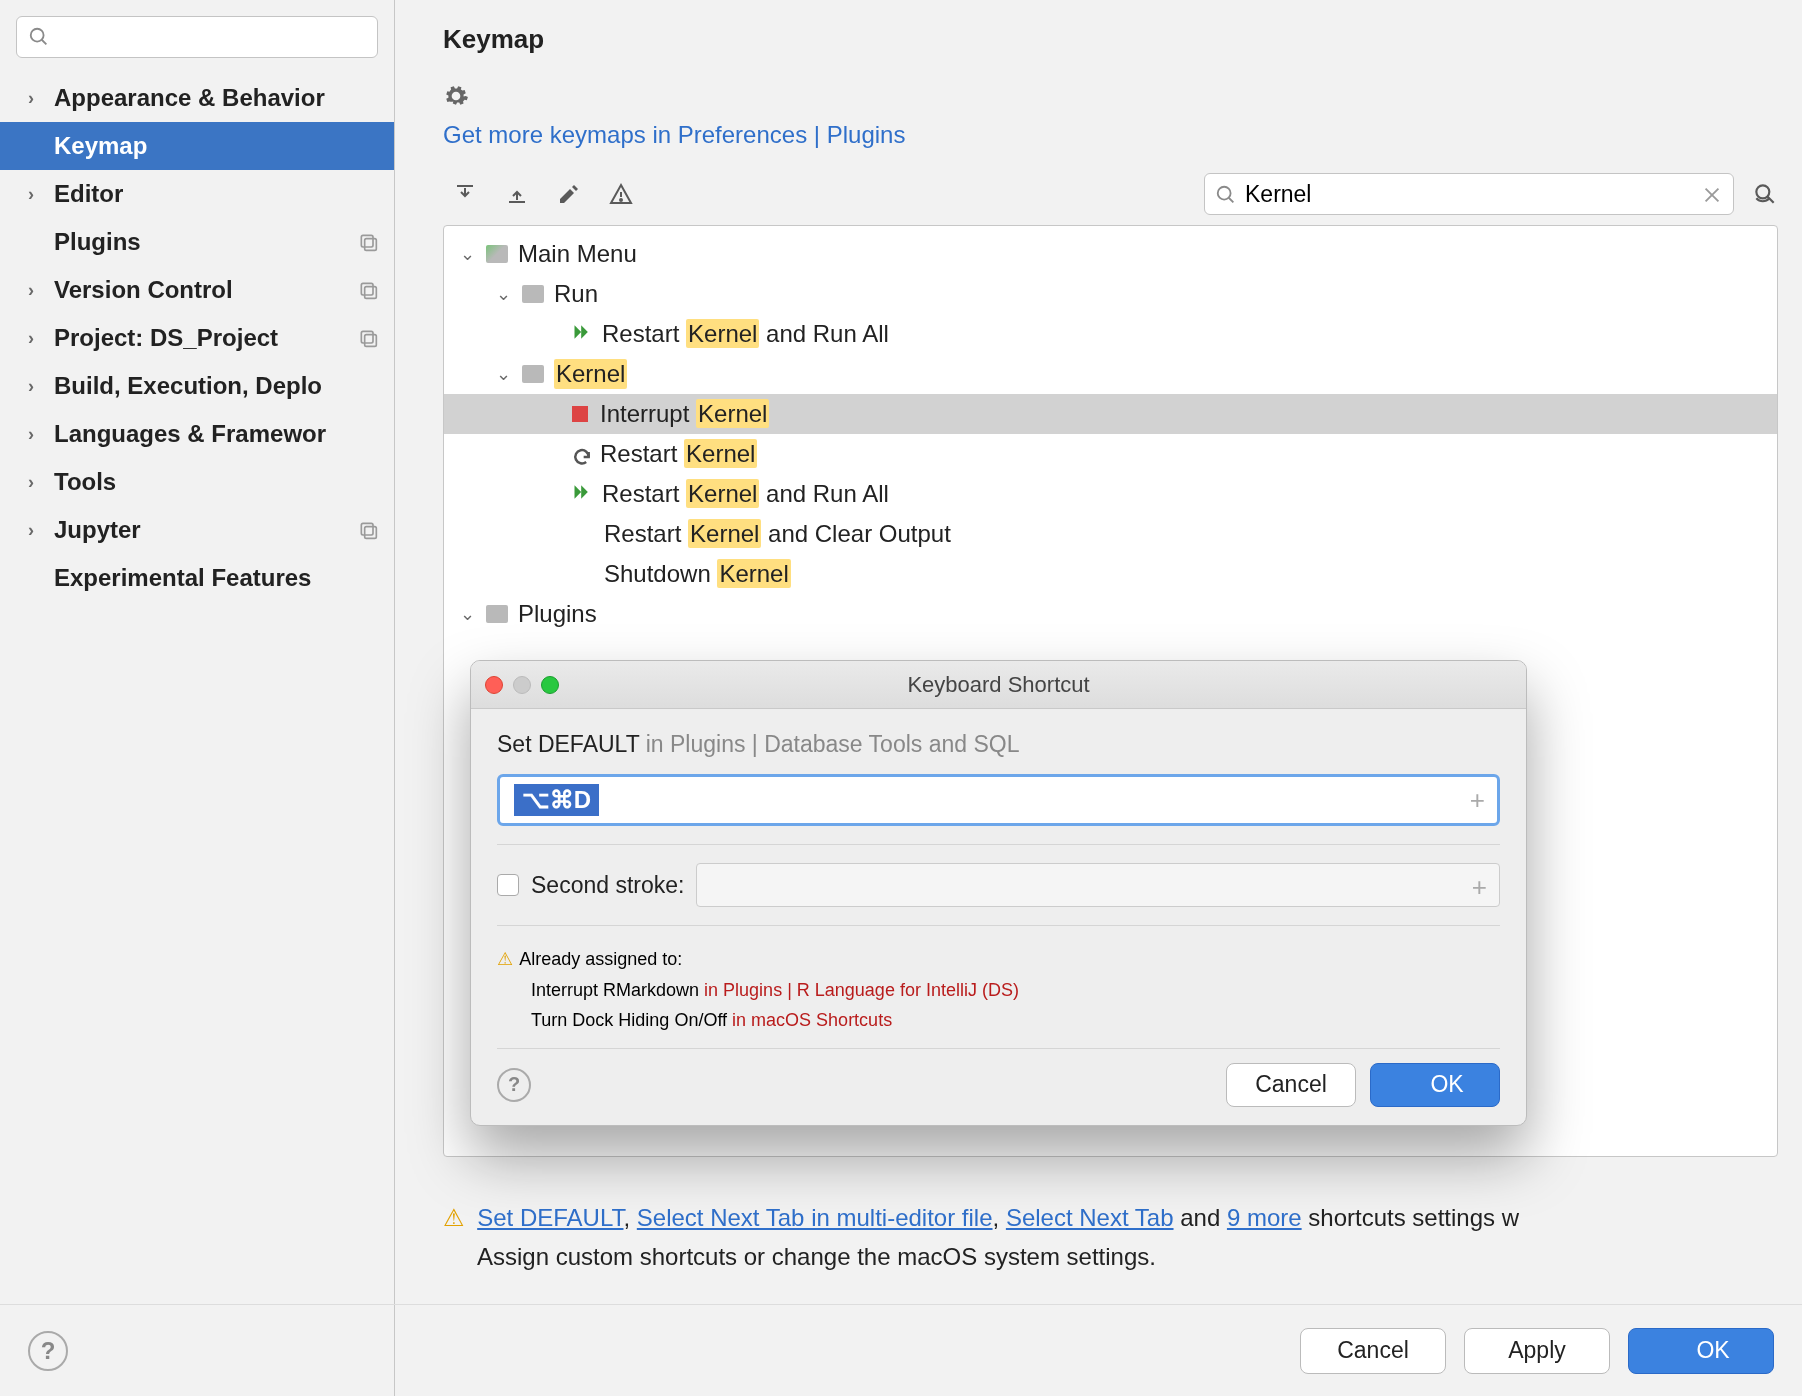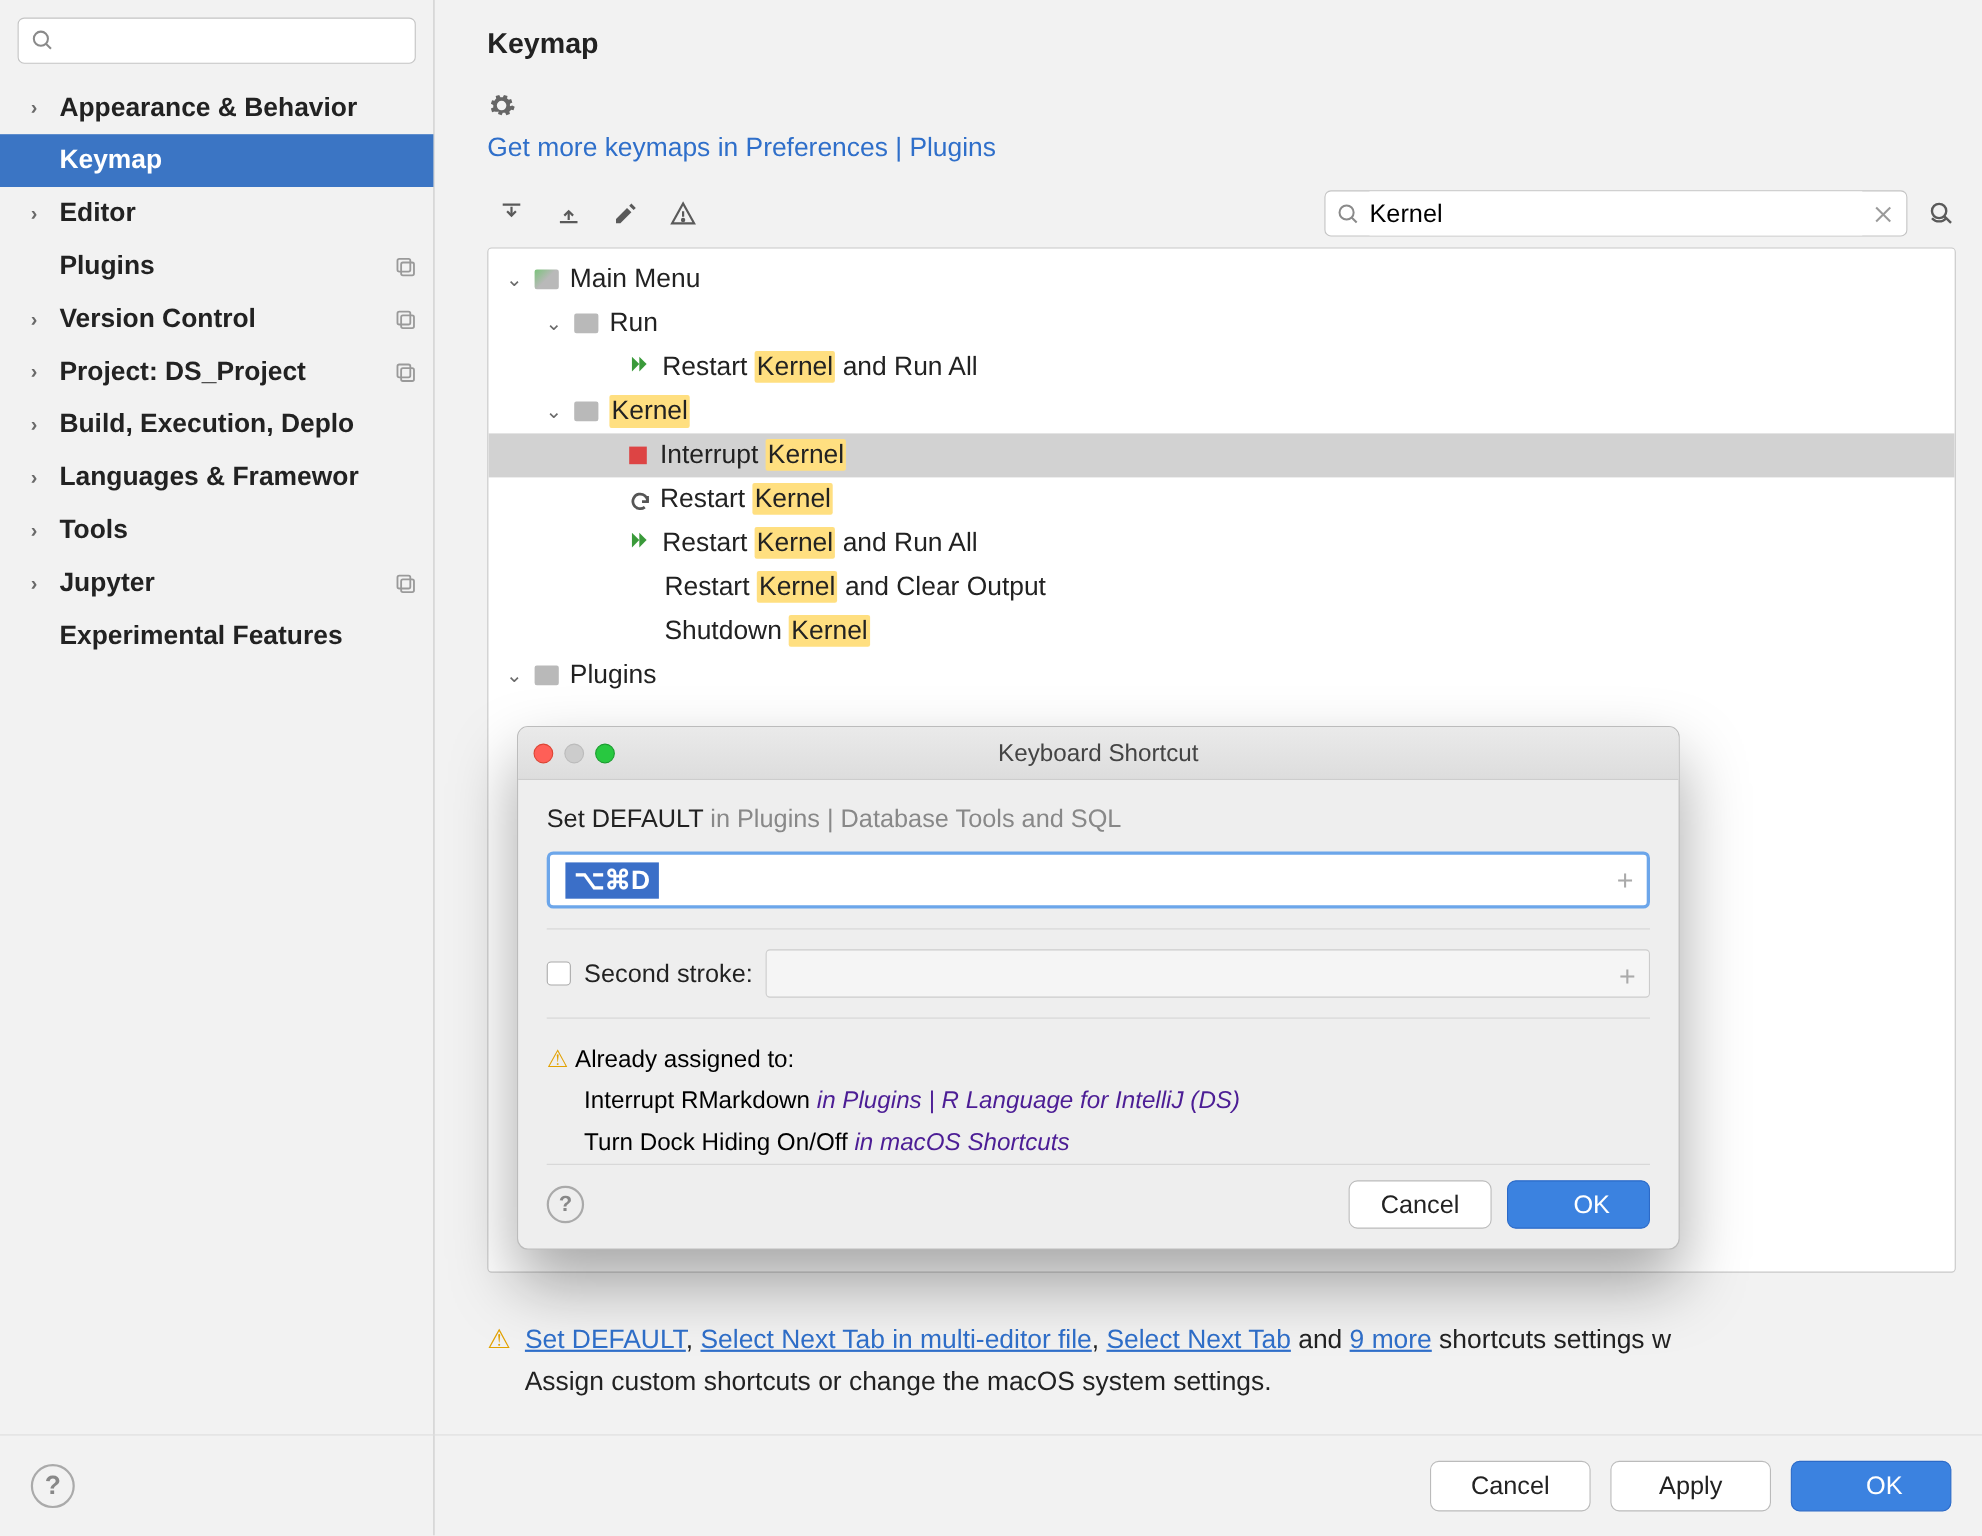--- a/index.html
+++ b/index.html
@@ -62,22 +62,22 @@
 .set-default { font-size: 23px; color: #222; margin-bottom: 16px; }
 .set-default .gray { color: #888; margin-top: 21px; }
 .shortcut-input { width: 100%; height: 52px; border: 3px solid #6ca6ea; border-radius: 6px; background: #fff; display: flex; align-items: center; padding: 0 14px; font-size: 24px; position: relative; margin-bottom: 18px; }
 .shortcut-text { background: #3b6fc8; color: #fff; padding: 2px 8px; font-weight: 700; }
 .plus-btn { position: absolute; right: 12px; color: #aaa; font-size: 26px; }
 .hr { border: none; border-top: 1px solid #d5d5d5; margin: 6px 0 18px 0; }
 .stroke-row { display: flex; align-items: center; gap: 12px; font-size: 23px; color: #222; margin-bottom: 18px; }
 .checkbox { width: 22px; height: 22px; border: 1px solid #aaa; border-radius: 4px; background: #fff; }
 .stroke-input { flex: 1; height: 44px; border: 1px solid #ccc; border-radius: 4px; background: #f5f5f5; position: relative; }
 .stroke-input .plus-btn { top: 8px; }
-.assigned { font-size: 22px; line-height: 1.7; margin-bottom: 2px; }
-.assigned .gray { color: #4c1d95; font-style: italic; }
+.assigned { font-size: 18px; line-height: 1.7; margin-bottom: 12px; }
+.assigned .gray { color: #b91c1c; }
 .dlg-footer { display: flex; align-items: center; padding-top: 14px; border-top: 1px solid #d5d5d5; }
 .dlg-footer .btns-right { gap: 14px; }
 .btn-sm { min-width: 130px; height: 44px; }
 </style>
 </head>
 <body>
 
 <div class="sidebar">
   <div class="search-wrap">
     <svg class="search-icon" viewBox="0 0 24 24" fill="none" stroke="currentColor" stroke-width="2">

